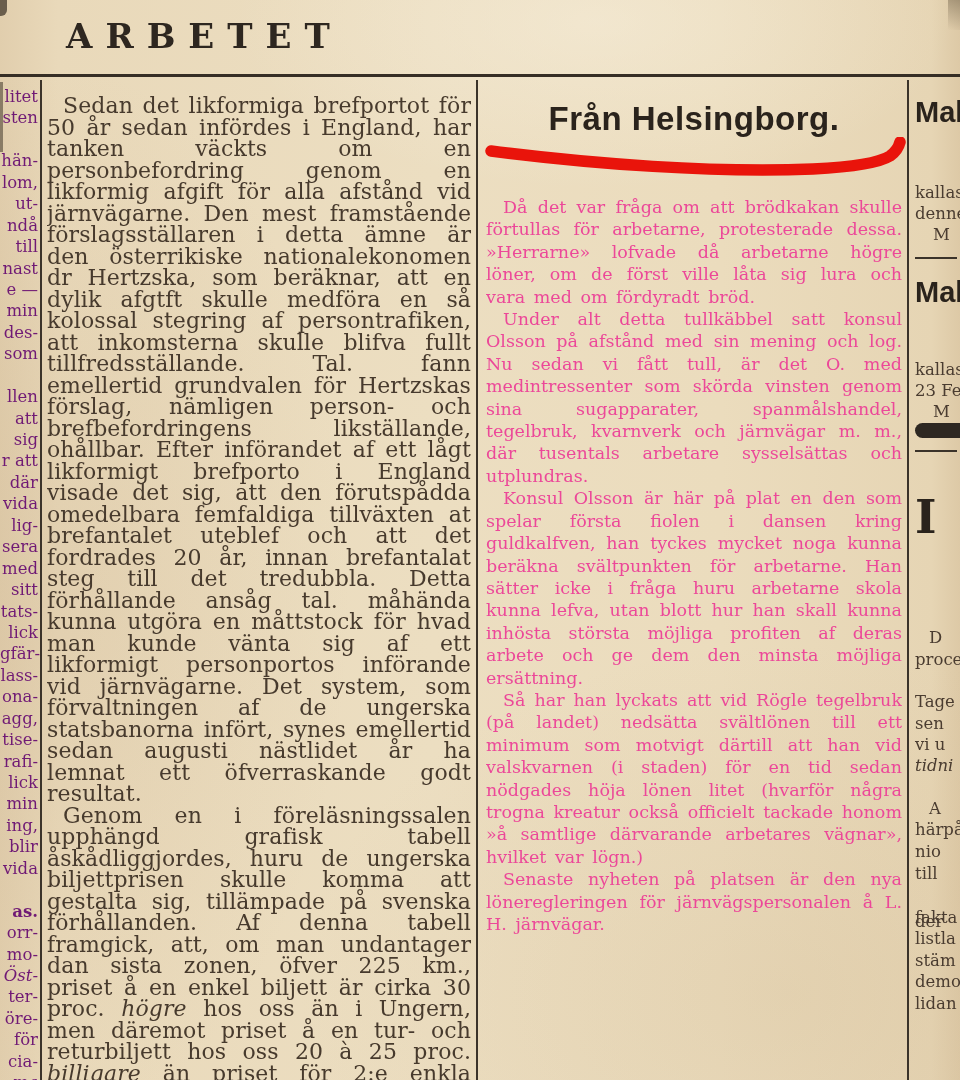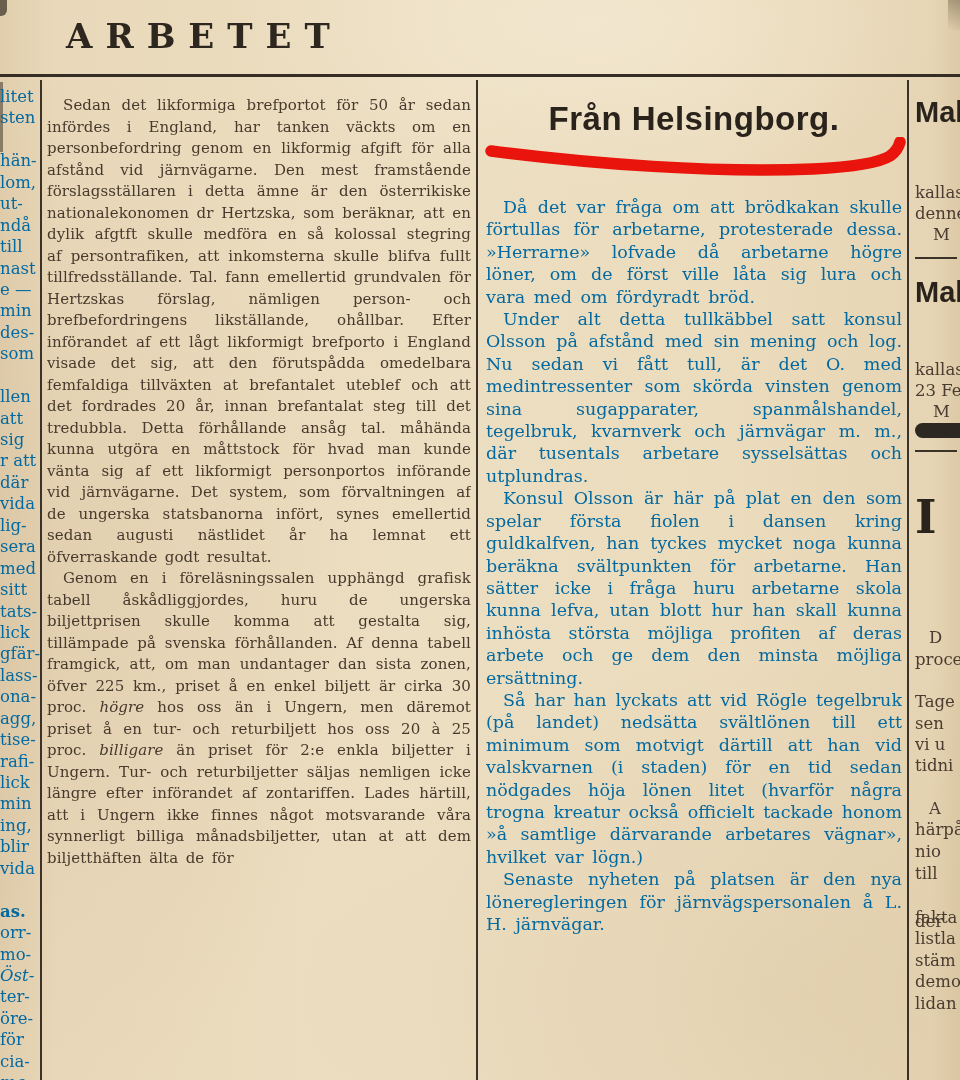--- a/index.html
+++ b/index.html
@@ -12,30 +12,30 @@
       radial-gradient(ellipse 700px 500px at 82% 92%, rgba(203,178,140,.22), rgba(203,178,140,0) 70%),
       linear-gradient(90deg,#e1cead 0%,#e9d9ba 6%,#ecdec1 45%,#ebdcbd 75%,#e6d5b4 97%,#ddc9a6 100%);
   }
   [data-interactable]{cursor:default;}
   .abs{position:absolute;}
   .top-rule{left:0;right:0;top:74px;height:3px;background:#362e25;}
   .v-rule{top:80px;bottom:0;width:2px;background:#3b332a;}
   #vr1{left:40px;} #vr2{left:476px;} #vr3{left:907px;}
   .masthead{left:66px;top:16px;font-size:34px;font-weight:bold;letter-spacing:13px;color:#2e2720;white-space:nowrap;}
   #left-frags{left:0;top:86px;width:38px;}
-  .frag{height:21.45px;line-height:21.45px;font-size:16.5px;text-align:left;color:#0369a1;white-space:nowrap;}
+  .frag{height:21.45px;line-height:21.45px;font-size:16.5px;text-align:right;color:#701a75;white-space:nowrap;}
   .frag.b{font-weight:bold;}
   .frag.i{font-style:italic;}
   #main-col{left:47px;top:95px;width:424px;height:985px;overflow:hidden;}
-  #main-col p{margin:0;font-size:15px;line-height:21.5px;text-align:justify;text-indent:16px;color:#473a2d;word-spacing:2.5px;letter-spacing:.1px;}
+  #main-col p{margin:0;font-size:22px;line-height:21.5px;text-align:justify;text-indent:16px;color:#473a2d;word-spacing:2.5px;letter-spacing:.1px;}
   #main-col em{}
   #hb-col{left:486px;top:88px;width:416px;height:992px;overflow:hidden;}
   .hb-headline{text-align:center;font-family:"Liberation Sans",sans-serif;font-weight:bold;font-size:33px;color:#2a231c;margin:12px 0 0 0;letter-spacing:.5px;}
   .hb-spacer{height:58px;}
-  #hb-paras p{margin:0;font-size:17.5px;line-height:22.4px;text-align:justify;text-indent:17px;color:#0369a1;word-spacing:3px;}
+  #hb-paras p{margin:0;font-size:17.5px;line-height:22.4px;text-align:justify;text-indent:17px;color:#ec4899;word-spacing:3px;}
   .red-line{left:483px;top:137px;width:428px;height:48px;pointer-events:none;}
   #right-col{left:909px;top:80px;width:51px;height:1000px;overflow:hidden;}
   .r-heading{font-family:"Liberation Sans",sans-serif;font-weight:bold;font-size:29px;color:#2a231c;white-space:nowrap;}
   .r-line{font-size:16.5px;color:#4a3c30;white-space:nowrap;}
   .r-rule{height:2px;background:#3b332a;width:42px;}
   .r-bar{height:15px;background:#2e2822;border-radius:8px 0 0 8px;width:50px;}
   .r-big{font-size:46px;font-weight:bold;color:#2a231c;}
   .smudge-tl{left:0;top:0;width:7px;height:16px;background:#42382c;opacity:.75;border-radius:0 0 6px 0;}
   .smudge-tr{right:0;top:0;width:12px;height:30px;background:linear-gradient(200deg,#6b5c45,rgba(107,92,69,0));opacity:.5;}
   .smudge-left{left:0;top:82px;width:3px;height:70px;background:#42382c;opacity:.55;}
@@ -137,21 +137,21 @@
     <div class="r-line" data-interactable="false" style="position: absolute; top: 322px; left: 24px;">M</div>
     <div class="r-bar" data-interactable="false" style="position: absolute; top: 343px; left: 6px;"></div>
     <div class="r-rule" data-interactable="false" style="position: absolute; top: 370px; left: 6px;"></div>
     <div class="r-big" data-interactable="false" style="position: absolute; top: 410px; left: 6px;">I</div>
     <div class="r-line" data-interactable="false" style="position: absolute; top: 548px; left: 20px;">D</div>
     <div class="r-line" data-interactable="false" style="position: absolute; top: 570px; left: 6px;">proce</div>
     <div class="r-line" data-interactable="false" style="position: absolute; top: 591px; left: 6px; margin-left: 46px;">enlig</div>
     <div class="r-line" data-interactable="false" style="position: absolute; top: 612px; left: 6px;">Tage</div>
     <div class="r-line" data-interactable="false" style="position: absolute; top: 634px; left: 6px;">sen</div>
     <div class="r-line" data-interactable="false" style="position: absolute; top: 655px; left: 6px;">vi u</div>
-    <div class="r-line" data-interactable="false" style="position: absolute; top: 676px; left: 6px;">tidni</div>
+    <div class="r-line" data-interactable="false" style="position: absolute; top: 676px; left: 6px; font-style: italic;">tidni</div>
     <div class="r-line" data-interactable="false" style="position: absolute; top: 719px; left: 20px;">A</div>
     <div class="r-line" data-interactable="false" style="position: absolute; top: 740px; left: 6px;">härpå</div>
     <div class="r-line" data-interactable="false" style="position: absolute; top: 762px; left: 6px;">nio</div>
     <div class="r-line" data-interactable="false" style="position: absolute; top: 784px; left: 6px;">till</div>
     <div class="r-line" data-interactable="false" style="position: absolute; top: 788px; left: 6px; margin-top: 44px;">der</div>
     <div class="r-line" data-interactable="false" style="position: absolute; top: 828px; left: 6px;">fakta</div>
     <div class="r-line" data-interactable="false" style="position: absolute; top: 849px; left: 6px;">listla</div>
     <div class="r-line" data-interactable="false" style="position: absolute; top: 871px; left: 6px;">stäm</div>
     <div class="r-line" data-interactable="false" style="position: absolute; top: 892px; left: 6px;">demo</div>
     <div class="r-line" data-interactable="false" style="position: absolute; top: 914px; left: 6px;">lidan</div>

